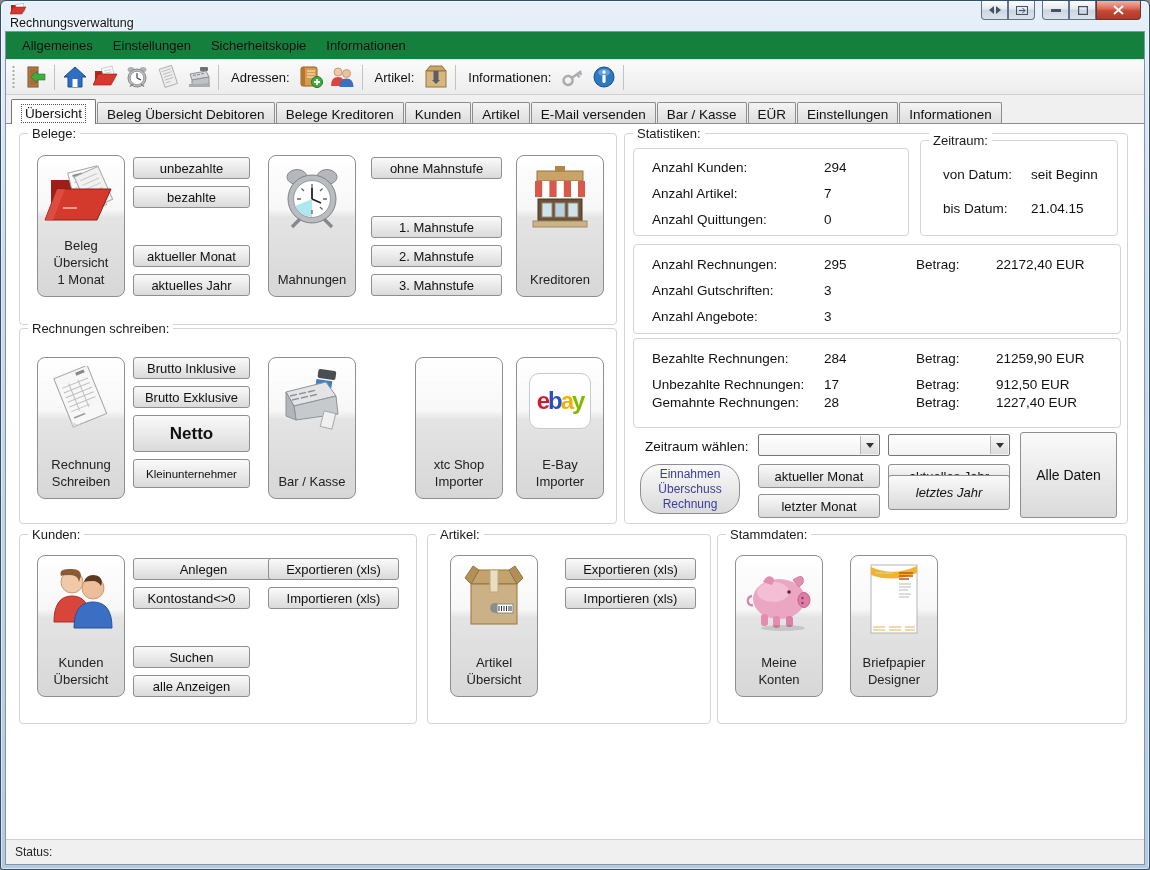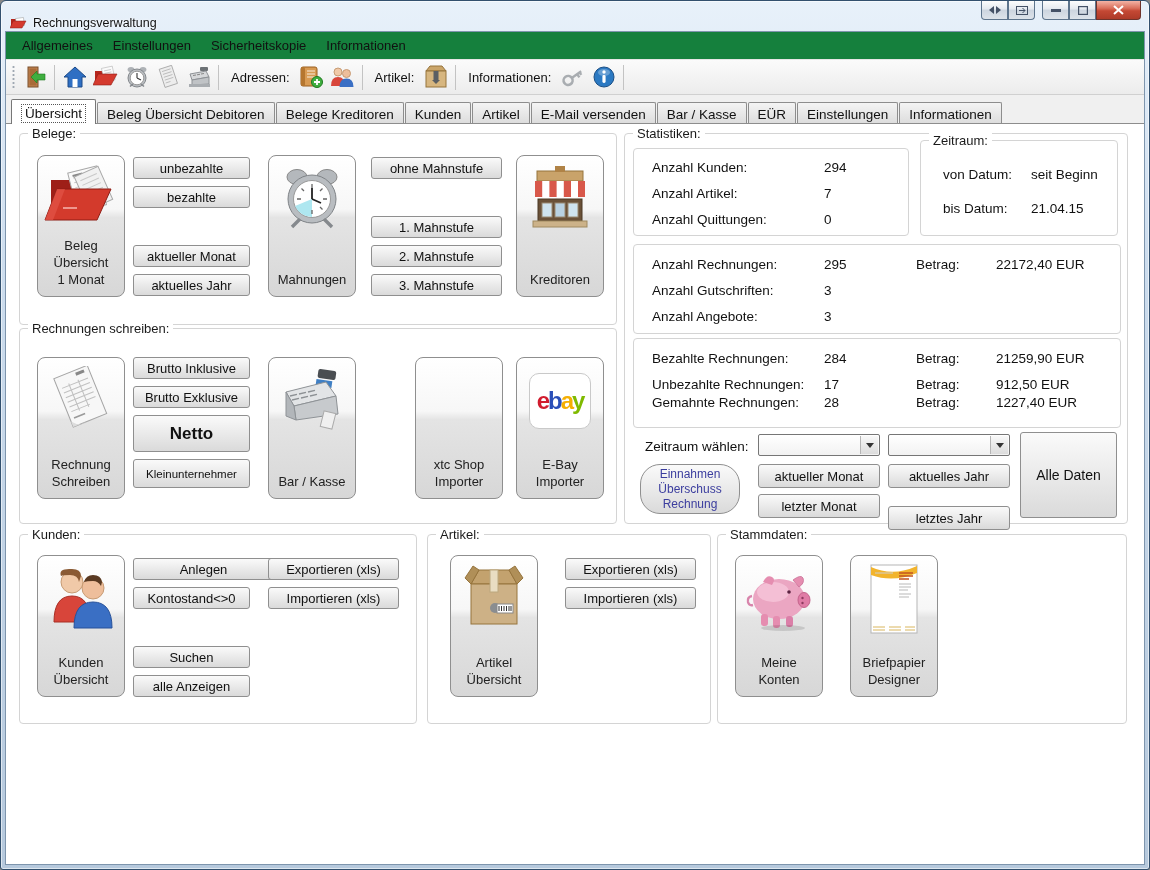--- a/index.html
+++ b/index.html
@@ -2,21 +2,21 @@
 <html><head>
 <meta charset="utf-8">
 <style>
   * { box-sizing:border-box; margin:0; padding:0; font-family:"Liberation Sans", sans-serif; }
   body { background:#888; }
   .window { position:relative; width:1150px; height:870px;
     background:linear-gradient(180deg,#e8f1fa 0%,#cdddee 30%,#b6c9dd 100%);
     border:1px solid #32506e; border-radius:6px 6px 3px 3px;
     box-shadow:inset 0 0 0 1px rgba(255,255,255,.55); }
   
-  .titlebar { height:29px; display:flex; align-items:flex-end; padding-left:9px; position:relative; }
+  .titlebar { height:29px; display:flex; align-items:flex-start; padding-left:9px; position:relative;flex-direction:column; }
   .title-icon { width:17px; height:15px; margin-right:6px; }
   .title-text { font-size:12.5px; color:#111; text-shadow:0 0 3px #fff; }
   .wbtns { position:absolute; top:0; right:8px; display:flex; align-items:flex-start; gap:7px; }
   .wgroup { display:flex; }
   .wbtn { width:27px; height:19px; display:flex; align-items:center; justify-content:center;
     background:linear-gradient(#fdfdfd,#e4e9ef 45%,#ccd5df 50%,#dde3ea);
     border:1px solid #5d748c; border-top:none; font-size:10px; color:#333; cursor:pointer; }
   .wgroup .wbtn:first-child { border-radius:0 0 0 4px; }
   .wgroup .wbtn:last-child { border-radius:0 0 4px 0; }
   .wbtn.close { width:45px; color:#fff; font-size:12px; font-weight:bold;
@@ -474,21 +474,21 @@
                 <path d="M0 0 L8 0 L4 5 Z" fill="#333"></path>
               </svg>
             </span>
         </div>
         <button class="btn euer" style="left:15px; top:330px; width:100px;">Einnahmen
 Überschuss
 Rechnung</button>
         <button class="btn" style="left:133px; top:330px; width:122px; height:24px;">aktueller Monat</button>
         <button class="btn" style="left:133px; top:360px; width:122px; height:24px;">letzter Monat</button>
         <button class="btn" style="left:263px; top:330px; width:122px; height:24px;">aktuelles Jahr</button>
-        <button class="btn" style="left:263px; top:372px; width:122px; height:24px;">letztes Jahr</button>
+        <button class="btn" style="left:263px; top:341px; width:122px; height:35px;font-style:italic;">letztes Jahr</button>
         <button class="btn alle" style="left:395px; top:298px; width:97px; height:86px;">Alle Daten</button>
       </div>
 
       <div class="groupbox" style="left:13px; top:410px; width:398px; height:190px;">
         <span class="gb-label">Kunden:</span>
 
         <div class="bigbtn" style="left:17px; top:20px;">
           <span class="bicon">
             <svg width="70" height="70" viewBox="0 0 70 70">
               <circle cx="26" cy="18" r="11" fill="#f0c9a8" stroke="#c79b74"></circle>
@@ -571,15 +571,18 @@
               <path d="M8 64 h12 M24 64 h12 M40 64 h10 M8 67 h12 M24 67 h12 M40 67 h10" stroke="#d9b65e" stroke-width="1"></path>
             </svg>
           </span>
           <span class="caption">Briefpapier
 Designer</span>
         </div>
       </div>
 
     </div>
 
+    <div class="statusbar">
+      <span>Status:</span>
+    </div>
 
   </div>
 </div>
 
 </body></html>

